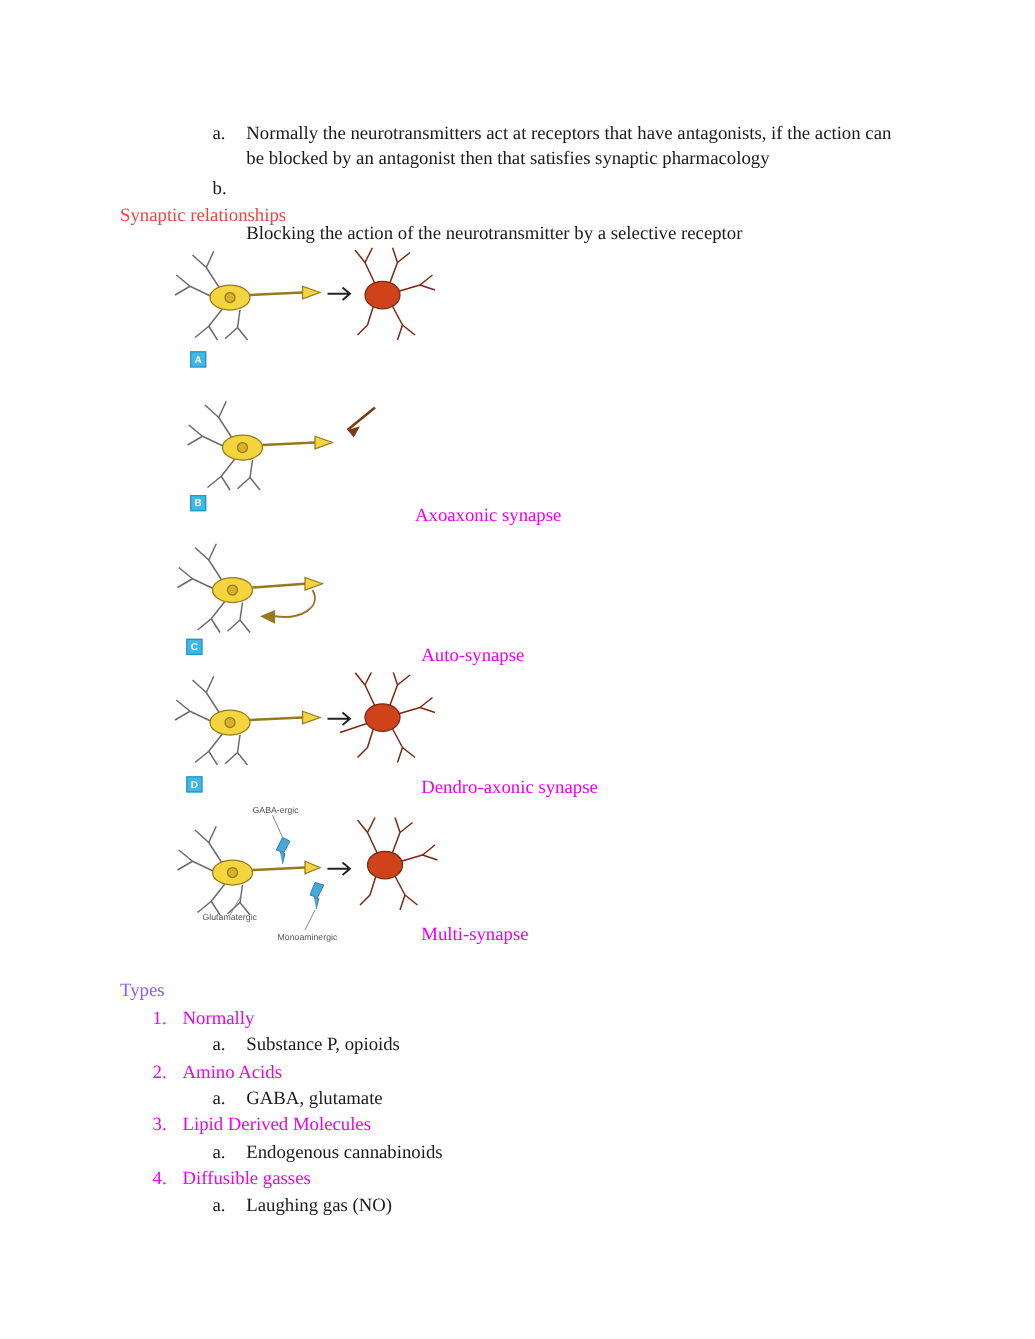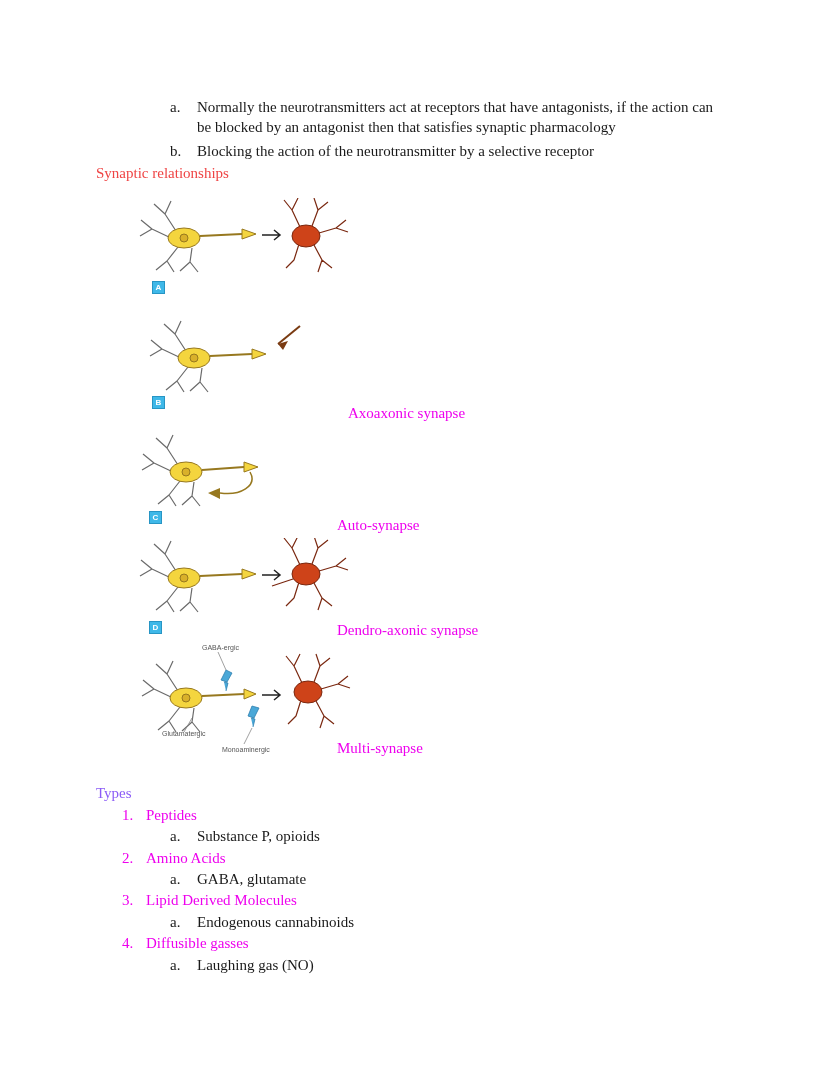--- a/index.html
+++ b/index.html
@@ -33,21 +33,21 @@
 <body>
 
 <div id="page">
 
   <div class="abs row" style="left:170px;top:97px;width:560px;">
     <div class="marker txt">a.</div>
     <div class="txt" style="width:535px;">Normally the neurotransmitters act at receptors that have antagonists, if the action can be blocked by an antagonist then that satisfies synaptic pharmacology</div>
   </div>
   <div class="abs row" style="left:170px;top:141px;width:560px;">
     <div class="marker txt">b.</div>
-    <div class="txt" style="width:535px;">Blocking the action of the neurotransmitter by a selective receptor</div>
+    <div class="txt" style="width:535px;margin-top:36px;">Blocking the action of the neurotransmitter by a selective receptor</div>
   </div>
 
   <div class="abs heading-blue txt" style="left:96px;top:163px;">Synaptic relationships</div>
 
   <svg class="abs" style="left:138px;top:198px;" width="212" height="80" viewBox="0 0 212 80">
     <g stroke="#6b6b6b" stroke-width="1.2" fill="none">
       <path d="M38,33 L27,16 M27,16 L16,6 M27,16 L33,3 M33,40 L14,31 M14,31 L3,22 M14,31 L2,38 M40,49 L29,63 M29,63 L18,72 M29,63 L36,74 M54,50 L52,64 M52,64 L42,73 M52,64 L60,74"></path>
     </g>
     <ellipse cx="46" cy="40" rx="16" ry="10" fill="#f4d53e" stroke="#97781f"></ellipse>
     <circle cx="46" cy="40" r="4" fill="#d9b02a" stroke="#97781f"></circle>
@@ -68,21 +68,21 @@
       <path d="M38,33 L27,16 M27,16 L16,6 M27,16 L33,3 M33,40 L14,31 M14,31 L3,22 M14,31 L2,38 M40,49 L29,63 M29,63 L18,72 M29,63 L36,74 M54,50 L52,64 M52,64 L42,73 M52,64 L60,74"></path>
     </g>
     <ellipse cx="46" cy="40" rx="16" ry="10" fill="#f4d53e" stroke="#97781f"></ellipse>
     <circle cx="46" cy="40" r="4" fill="#d9b02a" stroke="#97781f"></circle>
     <path d="M62,38 L104,36" stroke="#97781f" stroke-width="2"></path>
     <path d="M104,31 L118,36 L104,41 Z" fill="#f4d53e" stroke="#97781f"></path>
     <path d="M152,8 L130,26" stroke="#7a3b12" stroke-width="2" fill="none"></path>
     <path d="M130,26 l10,-3 l-5,9 z" fill="#7a3b12"></path>
   </svg>
   <div class="badge" style="left:152px;top:396px;">B</div>
-  <div class="diagram-label" style="left:348px;top:405px;">Axoaxonic synapse</div>
+  <div class="diagram-label" style="left:332px;top:405px;">Axoaxonic synapse</div>
 
   <svg class="abs" style="left:140px;top:432px;" width="165" height="82" viewBox="0 0 165 82">
     <g stroke="#6b6b6b" stroke-width="1.2" fill="none">
       <path d="M38,33 L27,16 M27,16 L16,6 M27,16 L33,3 M33,40 L14,31 M14,31 L3,22 M14,31 L2,38 M40,49 L29,63 M29,63 L18,72 M29,63 L36,74 M54,50 L52,64 M52,64 L42,73 M52,64 L60,74"></path>
     </g>
     <ellipse cx="46" cy="40" rx="16" ry="10" fill="#f4d53e" stroke="#97781f"></ellipse>
     <circle cx="46" cy="40" r="4" fill="#d9b02a" stroke="#97781f"></circle>
     <path d="M62,38 L104,35" stroke="#97781f" stroke-width="2"></path>
     <path d="M104,30 L118,35 L104,40 Z" fill="#f4d53e" stroke="#97781f"></path>
     <path d="M110,40 C118,54 100,64 80,61" stroke="#97781f" stroke-width="1.5" fill="none"></path>
@@ -135,21 +135,21 @@
     <path d="M44,92 L52,78" stroke="#888" stroke-width="0.8"></path>
     <text x="82" y="112" font-size="7" fill="#555">Monoaminergic</text>
     <path d="M104,104 L112,88" stroke="#888" stroke-width="0.8"></path>
   </svg>
   <div class="diagram-label" style="left:337px;top:740px;">Multi-synapse</div>
 
   <div class="abs orange txt" style="left:96px;top:783px;">Types</div>
 
   <div class="abs row magenta" style="left:122px;top:805px;">
     <div class="num txt">1.</div>
-    <div class="txt">Peptides</div>
+    <div class="txt">Normally</div>
   </div>
   <div class="abs row" style="left:170px;top:826px;">
     <div class="marker txt">a.</div>
     <div class="txt">Substance P, opioids</div>
   </div>
 
   <div class="abs row magenta" style="left:122px;top:848px;">
     <div class="num txt">2.</div>
     <div class="txt">Amino Acids</div>
   </div>

